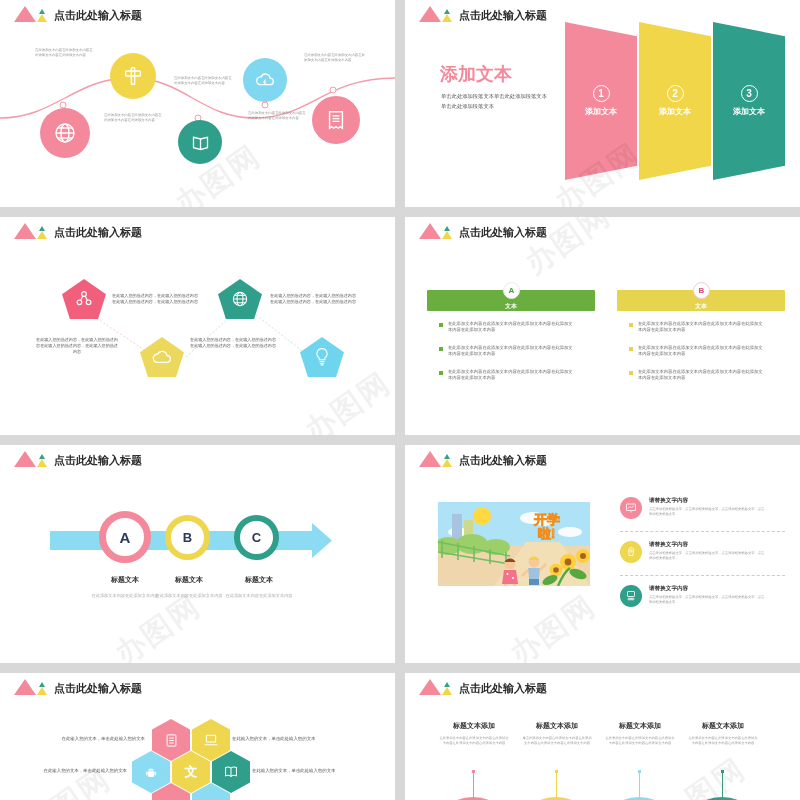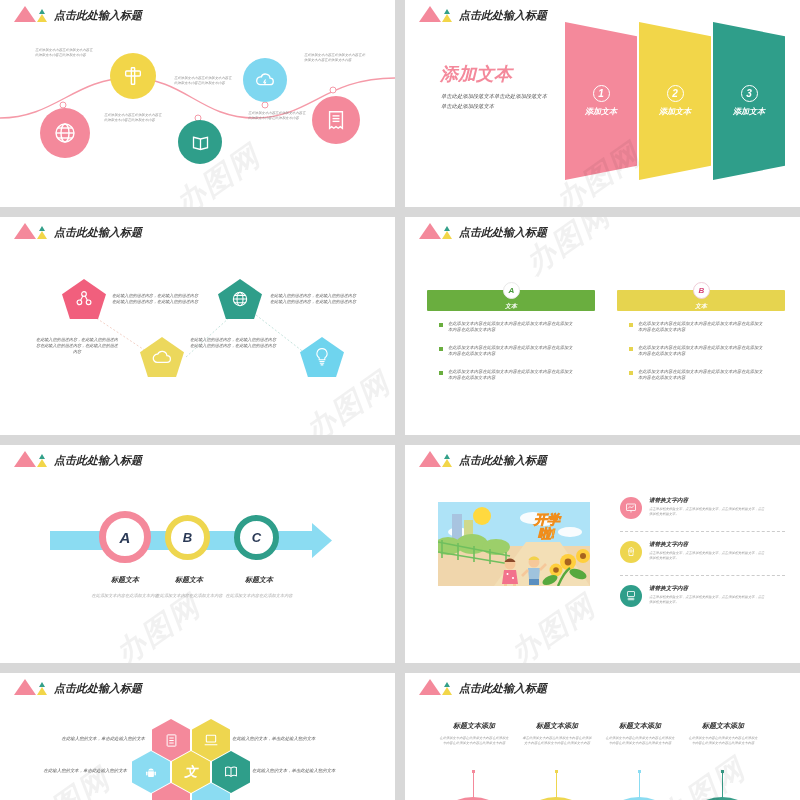--- a/index.html
+++ b/index.html
@@ -9,21 +9,20 @@
     font-family:"Liberation Sans", "DejaVu Sans", sans-serif;
     overflow:hidden;
   }
   .grid {
     display:grid;
     grid-template-columns: 395px 395px;
     grid-template-rows: 207px 218px 218px 147px;
     gap:10px 10px;
     width:800px; height:568px;
     padding:0 0 0 0;
-    font-style:italic;
   }
   .slide {
     background:#fff;
     position:relative;
     overflow:hidden;
   }
   
   .wm {
     position:absolute; inset:0;
     pointer-events:none;

